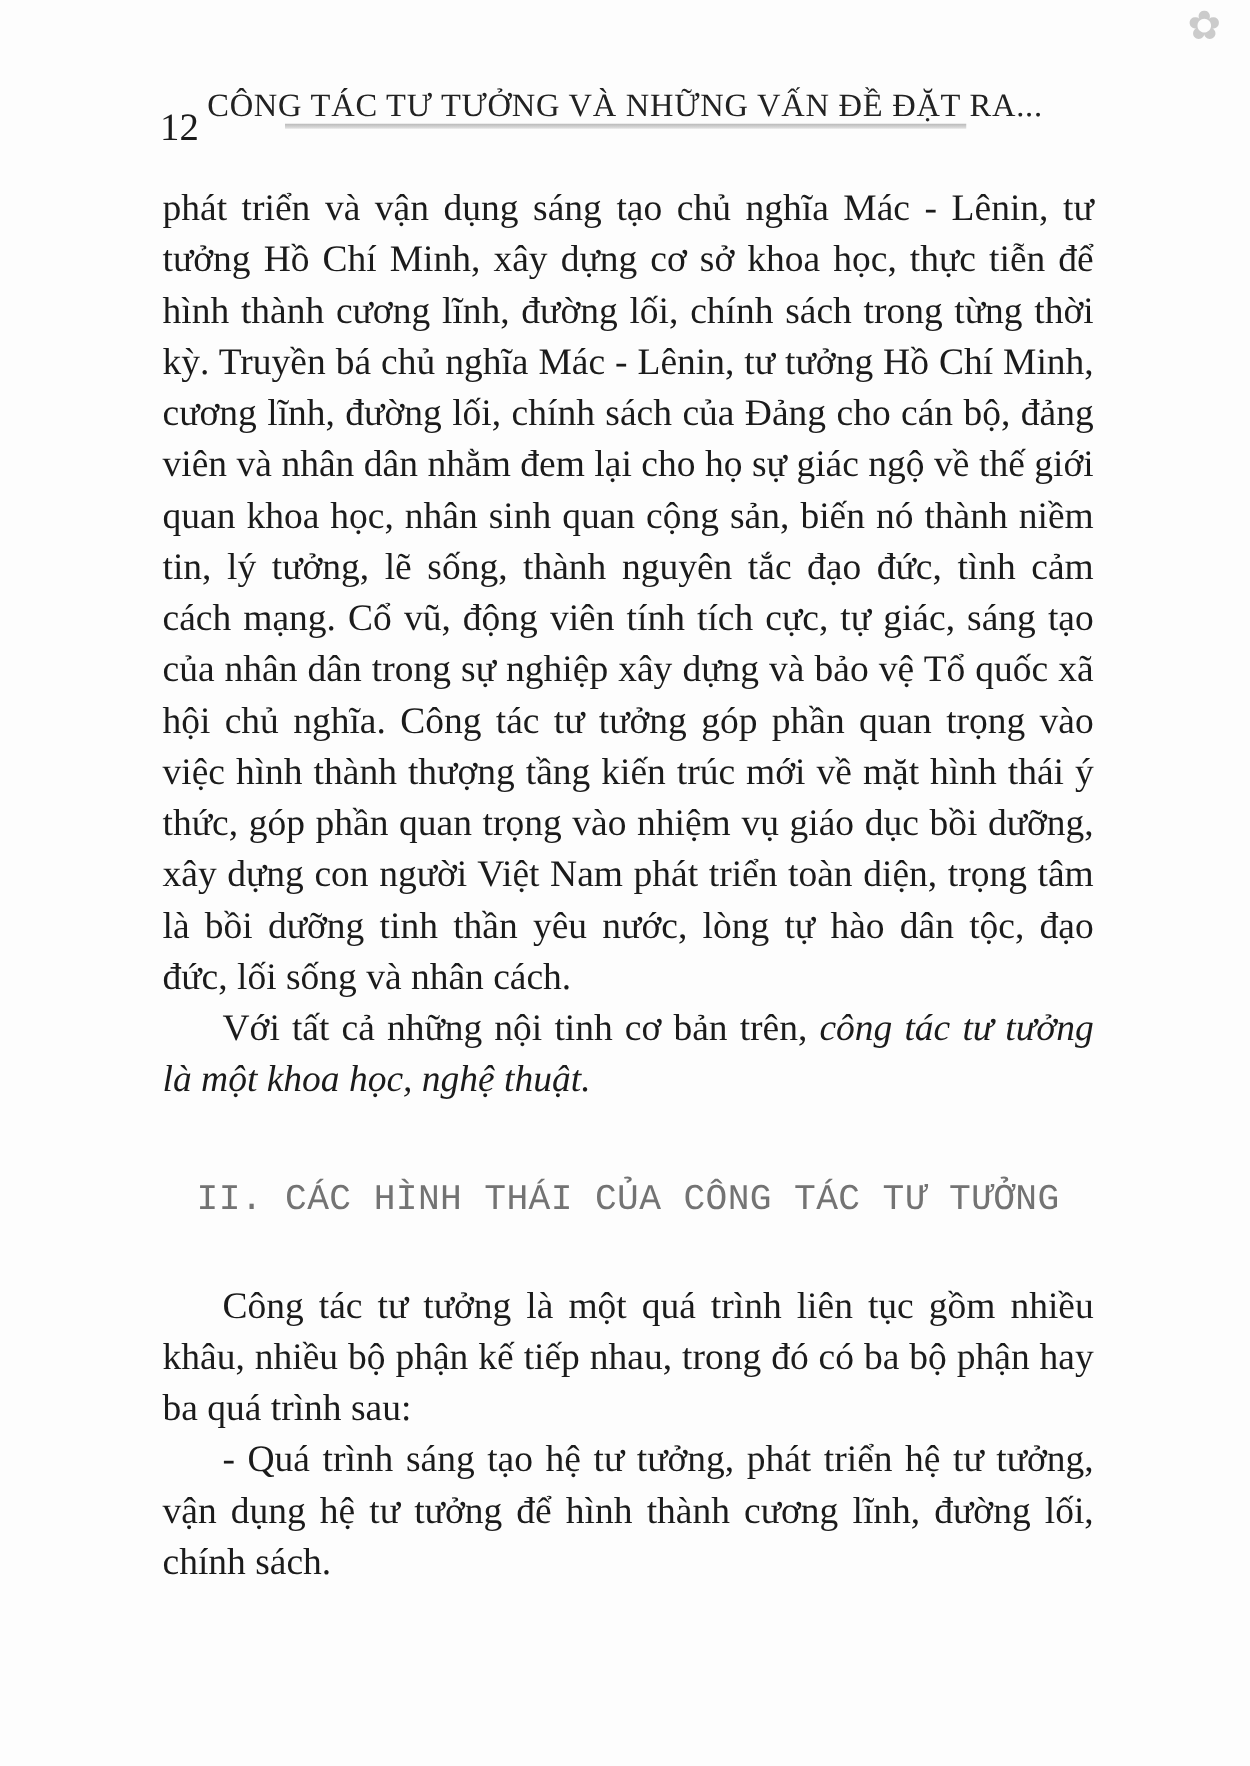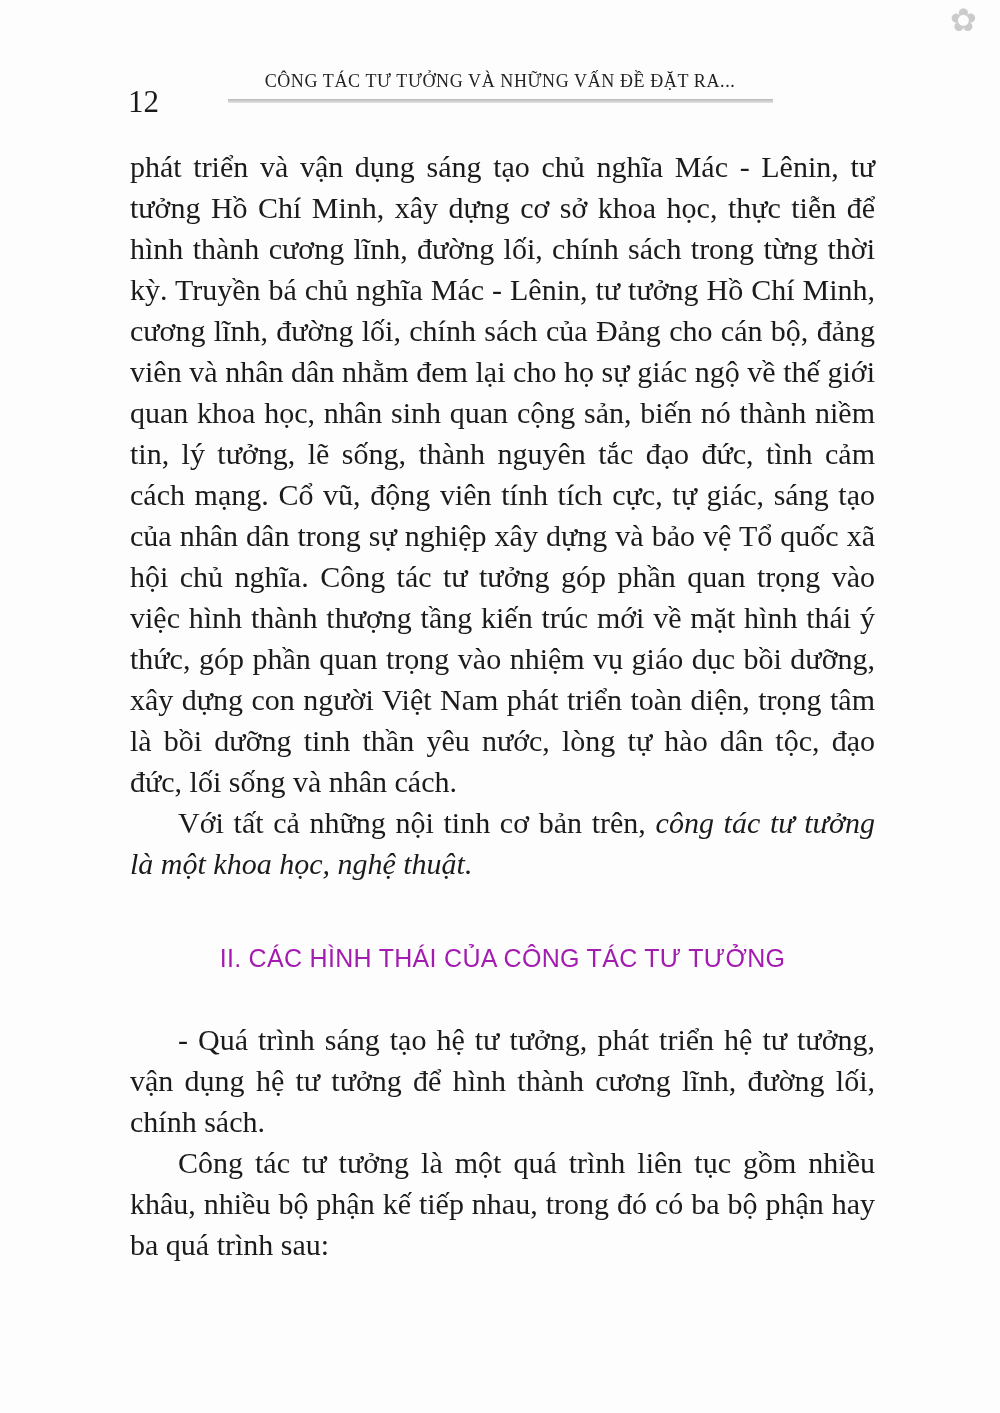--- a/index.html
+++ b/index.html
@@ -23,21 +23,21 @@
     font-size: 31px;
     line-height: 1;
     margin-top: 22px;
   }
   .running-header {
     position: absolute;
     left: 0;
     right: 0;
     top: 72px;
     text-align: center;
-    font-size: 18px;
+    font-size: 26px;
     letter-spacing: 0.6px;
     line-height: 1;
     color: #222222;
   }
   .header-rule {
     position: absolute;
     left: 228px;
     top: 99px;
     width: 545px;
     height: 4px;
@@ -60,28 +60,28 @@
     text-align: justify;
   }
   .body-text p {
     margin: 0;
     padding: 0;
   }
   .indent {
     text-indent: 48px;
   }
   .section-heading {
-    font-family: Liberation Sans, sans-serif;
-    font-size: 25px;
+    font-family: Liberation Mono, monospace;
+    font-size: 29px;
     line-height: 1.2;
     text-align: center;
     text-indent: 0;
     margin: 59px 0 46px 0 !important;
     letter-spacing: 0.3px;
-    color: #a21caf;
+    color: #737373;
   }
   .italic {
     font-style: italic;
   }
 </style>
 </head>
 <body>
 
 <div class="page">
 
@@ -94,19 +94,19 @@
   <div class="corner-ornament" style="color: rgb(203, 203, 203);">✿</div>
 
   <div class="body-text">
 
     <p>phát triển và vận dụng sáng tạo chủ nghĩa Mác - Lênin, tư tưởng Hồ Chí Minh, xây dựng cơ sở khoa học, thực tiễn để hình thành cương lĩnh, đường lối, chính sách trong từng thời kỳ. Truyền bá chủ nghĩa Mác - Lênin, tư tưởng Hồ Chí Minh, cương lĩnh, đường lối, chính sách của Đảng cho cán bộ, đảng viên và nhân dân nhằm đem lại cho họ sự giác ngộ về thế giới quan khoa học, nhân sinh quan cộng sản, biến nó thành niềm tin, lý tưởng, lẽ sống, thành nguyên tắc đạo đức, tình cảm cách mạng. Cổ vũ, động viên tính tích cực, tự giác, sáng tạo của nhân dân trong sự nghiệp xây dựng và bảo vệ Tổ quốc xã hội chủ nghĩa. Công tác tư tưởng góp phần quan trọng vào việc hình thành thượng tầng kiến trúc mới về mặt hình thái ý thức, góp phần quan trọng vào nhiệm vụ giáo dục bồi dưỡng, xây dựng con người Việt Nam phát triển toàn diện, trọng tâm là bồi dưỡng tinh thần yêu nước, lòng tự hào dân tộc, đạo đức, lối sống và nhân cách.</p>
 
     <p class="indent"><span>Với tất cả những nội tinh cơ bản trên, </span><span class="italic">công tác tư tưởng là một khoa học, nghệ thuật.</span></p>
 
     <p class="section-heading">II. CÁC HÌNH THÁI CỦA CÔNG TÁC TƯ TƯỞNG</p>
 
+    <p class="indent">Công tác tư tưởng là một quá trình liên tục gồm nhiều khâu, nhiều bộ phận kế tiếp nhau, trong đó có ba bộ phận hay ba quá trình sau:</p>
+
     <p class="indent">- Quá trình sáng tạo hệ tư tưởng, phát triển hệ tư tưởng, vận dụng hệ tư tưởng để hình thành cương lĩnh, đường lối, chính sách.</p>
-
-    <p class="indent">Công tác tư tưởng là một quá trình liên tục gồm nhiều khâu, nhiều bộ phận kế tiếp nhau, trong đó có ba bộ phận hay ba quá trình sau:</p>
 
   </div>
 
 </div>
 
 </body></html>

